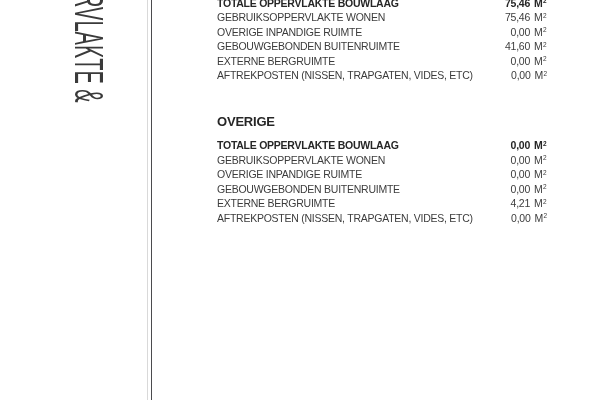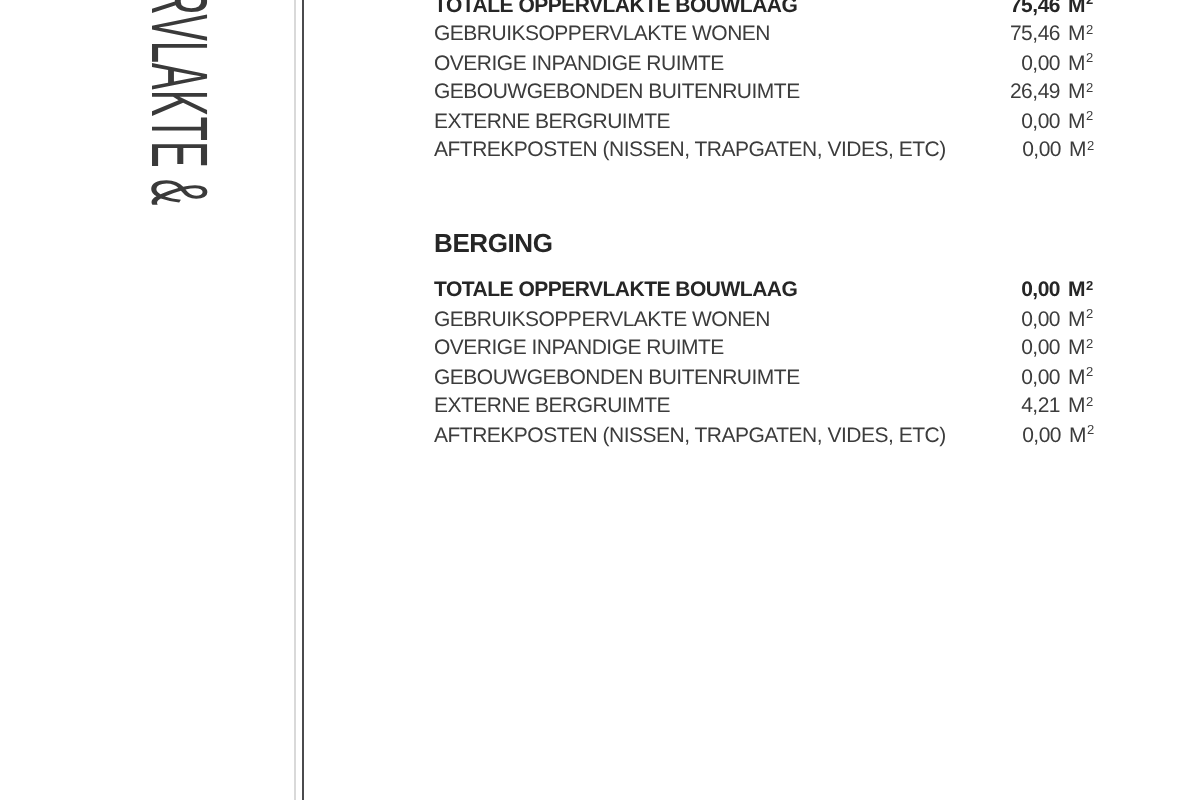--- a/index.html
+++ b/index.html
@@ -79,36 +79,36 @@
           <span class="val">75,46</span>
           <span class="unit"><span>M</span><span class="sup">2</span></span>
         </div>
         <div class="row">
           <span class="lbl">OVERIGE INPANDIGE RUIMTE</span>
           <span class="val">0,00</span>
           <span class="unit"><span>M</span><span class="sup">2</span></span>
         </div>
         <div class="row">
           <span class="lbl">GEBOUWGEBONDEN BUITENRUIMTE</span>
-          <span class="val">26,49</span>
+          <span class="val">41,60</span>
           <span class="unit"><span>M</span><span class="sup">2</span></span>
         </div>
         <div class="row">
           <span class="lbl">EXTERNE BERGRUIMTE</span>
           <span class="val">0,00</span>
           <span class="unit"><span>M</span><span class="sup">2</span></span>
         </div>
         <div class="row">
           <span class="lbl">AFTREKPOSTEN (NISSEN, TRAPGATEN, VIDES, ETC)</span>
           <span class="val">0,00</span>
           <span class="unit"><span>M</span><span class="sup">2</span></span>
         </div>
       </div>
 
-    <div class="section-title">BERGING</div>
+    <div class="section-title">OVERIGE</div>
 
     <div id="section-1" class="rows">
         <div class="row bold">
           <span class="lbl">TOTALE OPPERVLAKTE BOUWLAAG</span>
           <span class="val">0,00</span>
           <span class="unit"><span>M</span><span class="sup">2</span></span>
         </div>
         <div class="row">
           <span class="lbl">GEBRUIKSOPPERVLAKTE WONEN</span>
           <span class="val">0,00</span>

